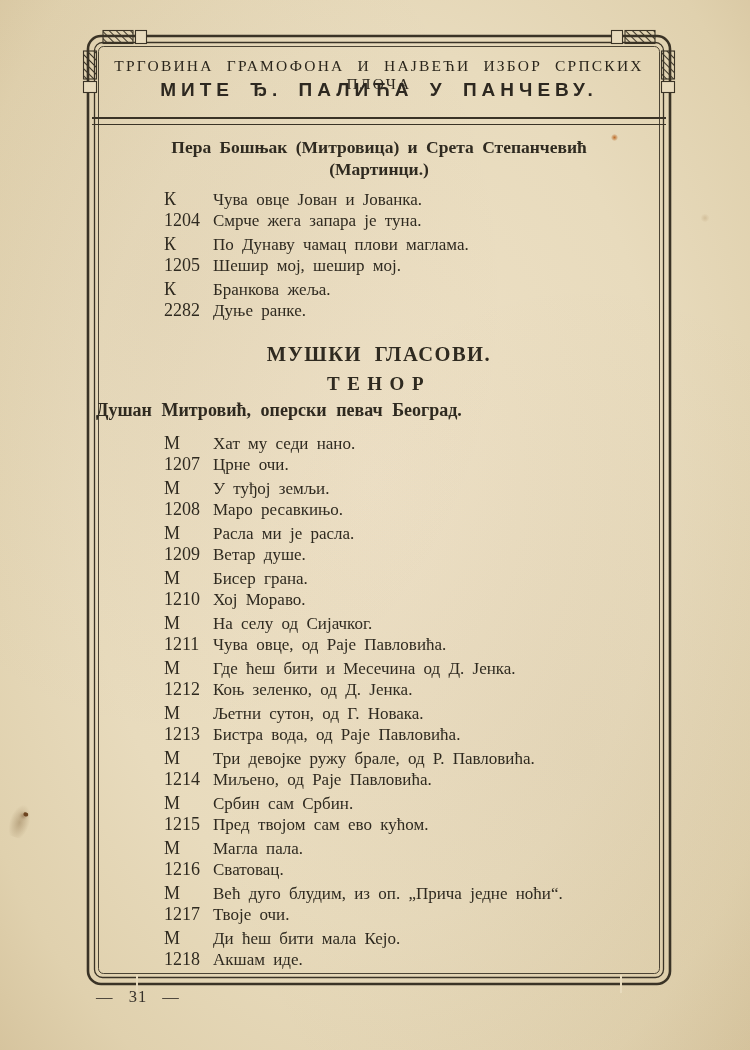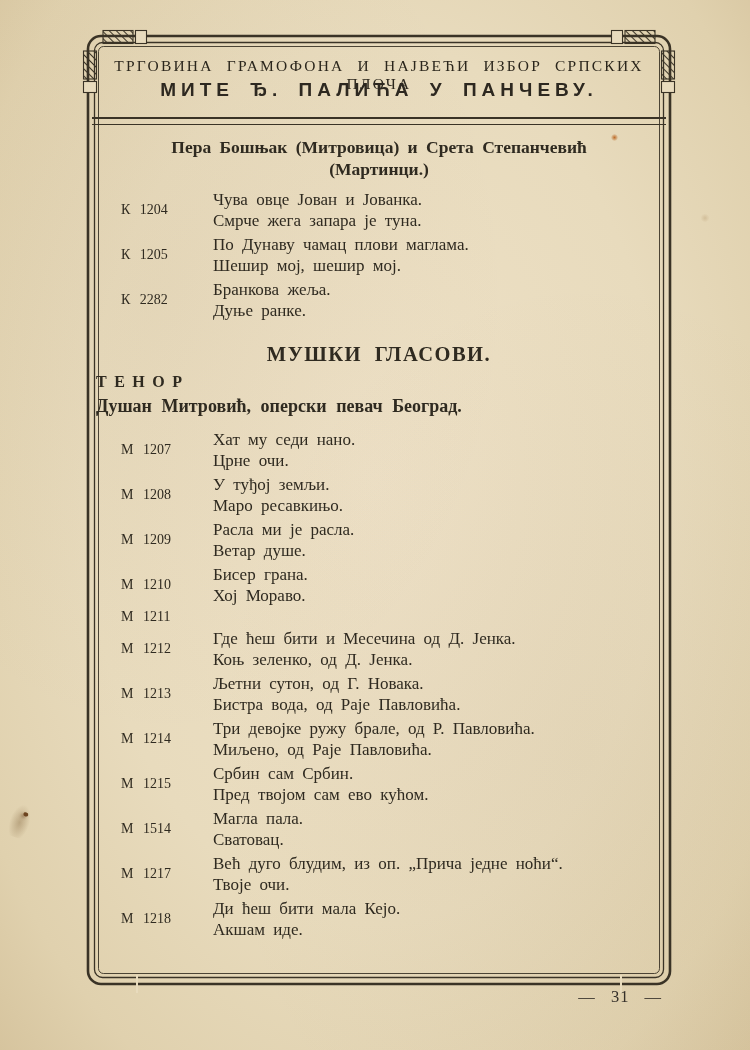--- a/index.html
+++ b/index.html
@@ -27,27 +27,27 @@
   }
   .hdr-line2{
     position:absolute;left:96px;top:79px;width:566px;text-align:center;
     font-family:"Liberation Sans","DejaVu Sans",sans-serif;
     font-size:19px;font-weight:700;letter-spacing:5px;word-spacing:6px;color:#2d2820;
   }
   .content{position:absolute;left:96px;top:136px;width:566px;}
   .artist-heading{text-align:center;font-weight:700;font-size:17.5px;line-height:22px;margin-bottom:9px;word-spacing:4px;}
   .entries{}
   .entry{display:flex;align-items:center;margin-bottom:3px;}
-  .num{width:117px;padding-left:25px;box-sizing:border-box;font-size:14px;word-spacing:6px;flex:none;}
+  .num{width:117px;padding-left:68px;box-sizing:border-box;font-size:18px;word-spacing:6px;flex:none;}
   .titles{flex:1;font-size:17px;line-height:21px;word-spacing:4px;}
   .cat-title{text-align:center;font-weight:700;font-size:20.5px;letter-spacing:1.5px;word-spacing:6px;margin-top:22px;}
-  .cat-sub{font-weight:700;font-size:16px;letter-spacing:7.5px;margin-top:7px;}
+  .cat-sub{text-align:center;font-weight:700;font-size:19px;letter-spacing:7.5px;margin-top:7px;}
   .cat-artist{text-align:left;font-weight:700;font-size:18px;word-spacing:5px;margin-top:5px;margin-bottom:12px;}
   .page-number{
-    position:absolute;left:96px;top:987px;width:566px;text-align:right;
+    position:absolute;left:96px;top:987px;width:566px;text-align:left;
     font-size:16.5px;letter-spacing:1px;word-spacing:10px;color:#35302a;
   }
   
   .spot-ink{
     position:absolute;left:10px;top:804px;width:20px;height:34px;
     background:radial-gradient(ellipse at 50% 55%, rgba(125,95,55,.38), rgba(125,95,55,0) 70%);
     transform:rotate(18deg);
   }
   .spot-ink::after{
     content:"";position:absolute;left:11px;top:7px;width:5px;height:4px;border-radius:50%;
@@ -161,20 +161,24 @@
         </div>
         <div class="entry">
           <div class="num">М 1210</div>
           <div class="titles">
             <div>Бисер грана.</div>
             <div>Хој Мораво.</div>
           </div>
         </div>
         <div class="entry">
           <div class="num">М 1211</div>
+          <div class="titles">
+            <div>На селу од Сијачког.</div>
+            <div>Чува овце, од Раје Павловића.</div>
+          </div>
         </div>
         <div class="entry">
           <div class="num">М 1212</div>
           <div class="titles">
             <div>Где ћеш бити и Месечина од Д. Јенка.</div>
             <div>Коњ зеленко, од Д. Јенка.</div>
           </div>
         </div>
         <div class="entry">
           <div class="num">М 1213</div>
@@ -191,21 +195,21 @@
           </div>
         </div>
         <div class="entry">
           <div class="num">М 1215</div>
           <div class="titles">
             <div>Србин сам Србин.</div>
             <div>Пред твојом сам ево кућом.</div>
           </div>
         </div>
         <div class="entry">
-          <div class="num">М 1514</div>
+          <div class="num">М 1216</div>
           <div class="titles">
             <div>Магла пала.</div>
             <div>Сватовац.</div>
           </div>
         </div>
         <div class="entry">
           <div class="num">М 1217</div>
           <div class="titles">
             <div>Већ дуго блудим, из оп. „Прича једне ноћи“.</div>
             <div>Твоје очи.</div>

